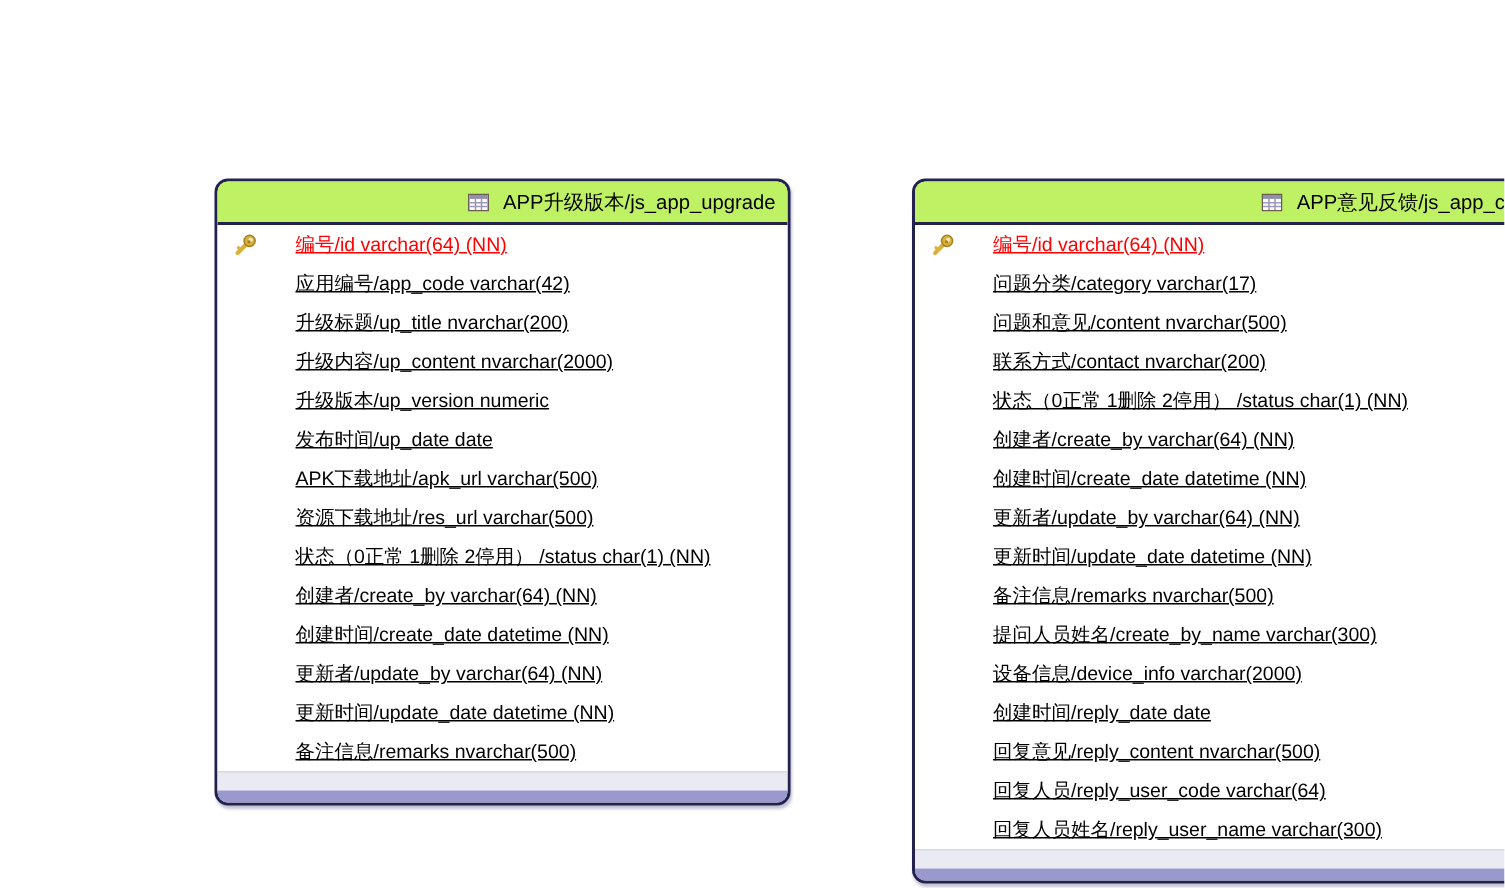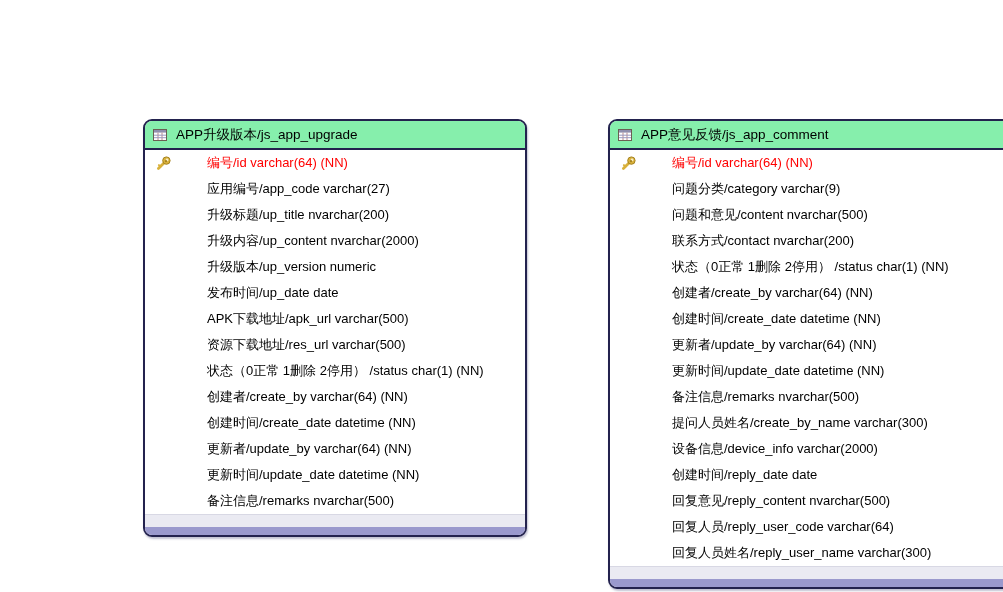--- a/index.html
+++ b/index.html
@@ -18,45 +18,46 @@
   .er-table {
     position: absolute;
     box-sizing: border-box;
     border: 2px solid #23224e;
     border-radius: 9px;
     background: #ffffff;
     box-shadow: 1px 2px 2px rgba(120,120,155,0.45);
   }
   .er-header {
     height: 27px;
-    background: #86efac;
+    background: #bef264;
     border-bottom: 2px solid #23224e;
     border-radius: 7px 7px 0 0;
     display: flex;
     align-items: center;
     padding: 0 8px;
     gap: 9px;
     font-size: 13.5px;
     color: #000000;
     white-space: nowrap;
+    justify-content: flex-end;
   }
   .tbl-icon { width: 14px; height: 12px; flex: 0 0 14px; display: inline-flex; }
   .er-body { background: #ffffff; }
   .er-row {
     height: 26px;
     display: flex;
     align-items: center;
     padding-left: 10px;
     font-size: 13px;
     color: #000000;
     white-space: nowrap;
   }
   .er-row.pk { color: #ff0000; }
   .key-cell { width: 17px; height: 17px; flex: 0 0 17px; display: inline-flex; }
-  .col-text { margin-left: 35px; }
+  .col-text { margin-left: 25px; text-decoration: underline; }
   .er-footer {
     height: 12px;
     background: #eaeaf2;
     border-top: 1px solid #d8d8e4;
   }
   .er-bottom {
     height: 8px;
     background: #9a99cd;
     border-radius: 0 0 7px 7px;
   }
@@ -96,21 +97,21 @@
         <div class="er-row">
     <span class="key-cell" style="visibility: hidden;">
       <svg width="17" height="17" viewBox="0 0 17 17">
         <path d="M9.2 7.8 L3.4 13.6" stroke="#d9b13b" stroke-width="2.8" stroke-linecap="round"></path>
         <path d="M5.4 11.6 L3.9 10.1" stroke="#d9b13b" stroke-width="2" stroke-linecap="round"></path>
         <circle cx="11.4" cy="5.6" r="3.7" fill="#d9b13b" stroke="#a5821f" stroke-width="1"></circle>
         <circle cx="12.1" cy="4.9" r="1.4" fill="#f7ecc4"></circle>
         <circle cx="11.0" cy="6.2" r="1.1" fill="#a5821f"></circle>
       </svg>
     </span>
-    <span class="col-text">应用编号/app_code varchar(27)</span>
+    <span class="col-text">应用编号/app_code varchar(42)</span>
   </div>
         <div class="er-row">
     <span class="key-cell" style="visibility: hidden;">
       <svg width="17" height="17" viewBox="0 0 17 17">
         <path d="M9.2 7.8 L3.4 13.6" stroke="#d9b13b" stroke-width="2.8" stroke-linecap="round"></path>
         <path d="M5.4 11.6 L3.9 10.1" stroke="#d9b13b" stroke-width="2" stroke-linecap="round"></path>
         <circle cx="11.4" cy="5.6" r="3.7" fill="#d9b13b" stroke="#a5821f" stroke-width="1"></circle>
         <circle cx="12.1" cy="4.9" r="1.4" fill="#f7ecc4"></circle>
         <circle cx="11.0" cy="6.2" r="1.1" fill="#a5821f"></circle>
       </svg>
@@ -282,21 +283,21 @@
         <div class="er-row">
     <span class="key-cell" style="visibility: hidden;">
       <svg width="17" height="17" viewBox="0 0 17 17">
         <path d="M9.2 7.8 L3.4 13.6" stroke="#d9b13b" stroke-width="2.8" stroke-linecap="round"></path>
         <path d="M5.4 11.6 L3.9 10.1" stroke="#d9b13b" stroke-width="2" stroke-linecap="round"></path>
         <circle cx="11.4" cy="5.6" r="3.7" fill="#d9b13b" stroke="#a5821f" stroke-width="1"></circle>
         <circle cx="12.1" cy="4.9" r="1.4" fill="#f7ecc4"></circle>
         <circle cx="11.0" cy="6.2" r="1.1" fill="#a5821f"></circle>
       </svg>
     </span>
-    <span class="col-text">问题分类/category varchar(9)</span>
+    <span class="col-text">问题分类/category varchar(17)</span>
   </div>
         <div class="er-row">
     <span class="key-cell" style="visibility: hidden;">
       <svg width="17" height="17" viewBox="0 0 17 17">
         <path d="M9.2 7.8 L3.4 13.6" stroke="#d9b13b" stroke-width="2.8" stroke-linecap="round"></path>
         <path d="M5.4 11.6 L3.9 10.1" stroke="#d9b13b" stroke-width="2" stroke-linecap="round"></path>
         <circle cx="11.4" cy="5.6" r="3.7" fill="#d9b13b" stroke="#a5821f" stroke-width="1"></circle>
         <circle cx="12.1" cy="4.9" r="1.4" fill="#f7ecc4"></circle>
         <circle cx="11.0" cy="6.2" r="1.1" fill="#a5821f"></circle>
       </svg>

